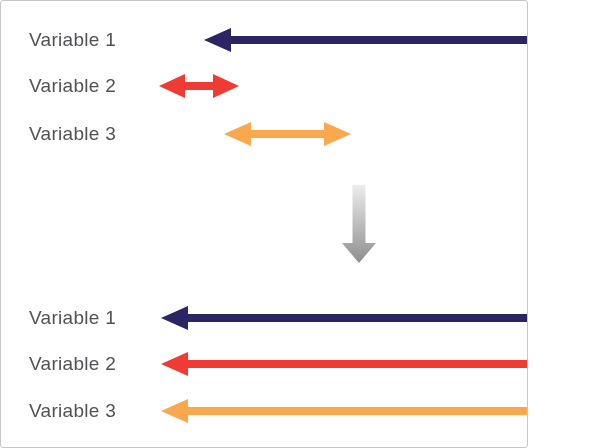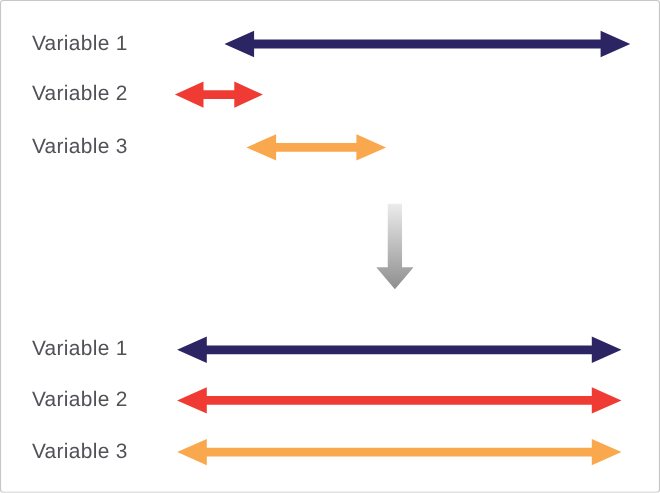--- a/index.html
+++ b/index.html
@@ -2,21 +2,21 @@
 <html><head>
 <meta charset="utf-8">
 <style>
   html, body {
     margin: 0;
     padding: 0;
     background: #ffffff;
   }
   .canvas {
     position: relative;
-    width: 600px;
+    width: 528px;
     height: 448px;
     box-sizing: border-box;
     background: #ffffff;
     border: 1px solid #c7c7c7;
     border-radius: 3px;
     overflow: hidden;
     font-family: "Liberation Sans", "DejaVu Sans", sans-serif;
   }
   .var-label {
     position: absolute;

